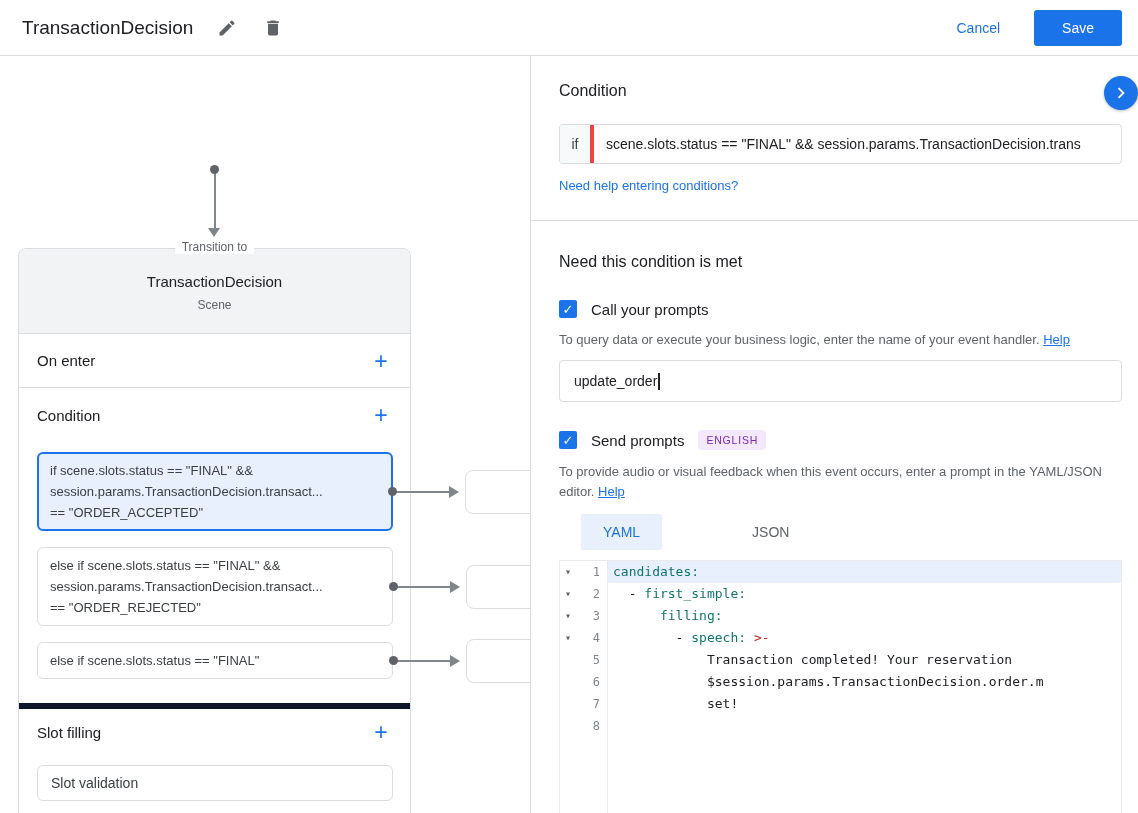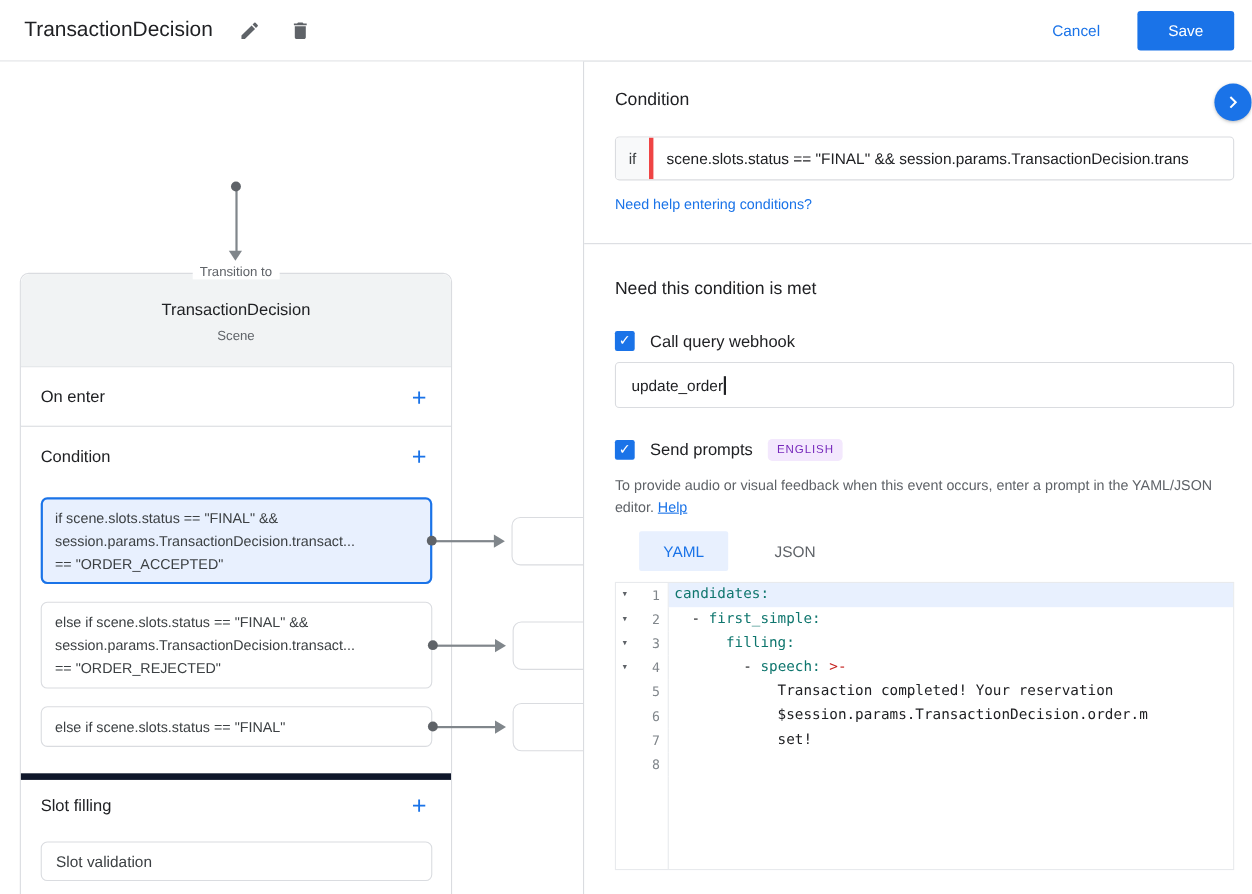--- a/index.html
+++ b/index.html
@@ -99,21 +99,21 @@
   .check-label { margin-left: 14px; font-size: 15px; font-weight: 500; color: #202124; }
   .lang-badge { margin-left: 14px; background: #f3e8fd; color: #7627bb; font-size: 10.5px;
     font-weight: 500; letter-spacing: .8px; padding: 4px 8px; border-radius: 4px; }
 
   .helper { margin-top: 12px; font-size: 13px; color: #5f6368; line-height: 20px; max-width: 560px; }
   .helper a { color: #1a73e8; text-decoration: underline; }
   .text-input { margin-top: 10px; height: 42px; border: 1px solid #dadce0; border-radius: 4px;
     display: flex; align-items: center; padding: 0 14px; font-size: 14px; color: #202124; cursor: text; }
   .caret { display: inline-block; width: 1.5px; height: 17px; background: #202124; margin-left: 1px; }
 
-  .tabs { margin-top: 12px; display: flex; gap: 20px; padding-left: 22px; }
+  .tabs { margin-top: 12px; display: flex; gap: 68px; padding-left: 22px; }
   .tab { font-size: 14px; font-weight: 500; padding: 10px 22px; border-radius: 2px; color: #5f6368; }
   .tab.active { background: #e8f0fe; color: #1a73e8; }
 
   .editor { margin-top: 10px; border: 1px solid #e8eaed; height: 262px; display: flex;
     flex-direction: column; font-family: "DejaVu Sans Mono", monospace; font-size: 13px;
     background: #fff; cursor: text; }
   .ed-row { display: flex; height: 22px; line-height: 22px; flex: none; }
   .ed-row.fill { flex: 1; height: auto; }
   .gutter { width: 48px; flex: none; display: flex; align-items: center;
     justify-content: space-between; padding: 0 7px 0 5px; border-right: 1px solid #e8eaed; }
@@ -233,22 +233,26 @@
     </div>
 
     <a class="help-link">Need help entering conditions?</a>
 
     <div class="divider"></div>
 
     <h2 class="when-heading">Need this condition is met</h2>
 
     <div class="check-row">
       <span class="checkbox">✓</span>
-      <span class="check-label">Call query webhook</span>
-    </div>
+      <span class="check-label">Call your prompts</span>
+    </div>
+    <p class="helper">
+      <span>To query data or execute your business logic, enter the name of your event handler.</span>
+      <a>Help</a>
+    </p>
     <div class="text-input">
       <span>update_order</span>
       <span class="caret"></span>
     </div>
 
     <div class="check-row second">
       <span class="checkbox">✓</span>
       <span class="check-label">Send prompts</span>
       <span class="lang-badge">ENGLISH</span>
     </div>

